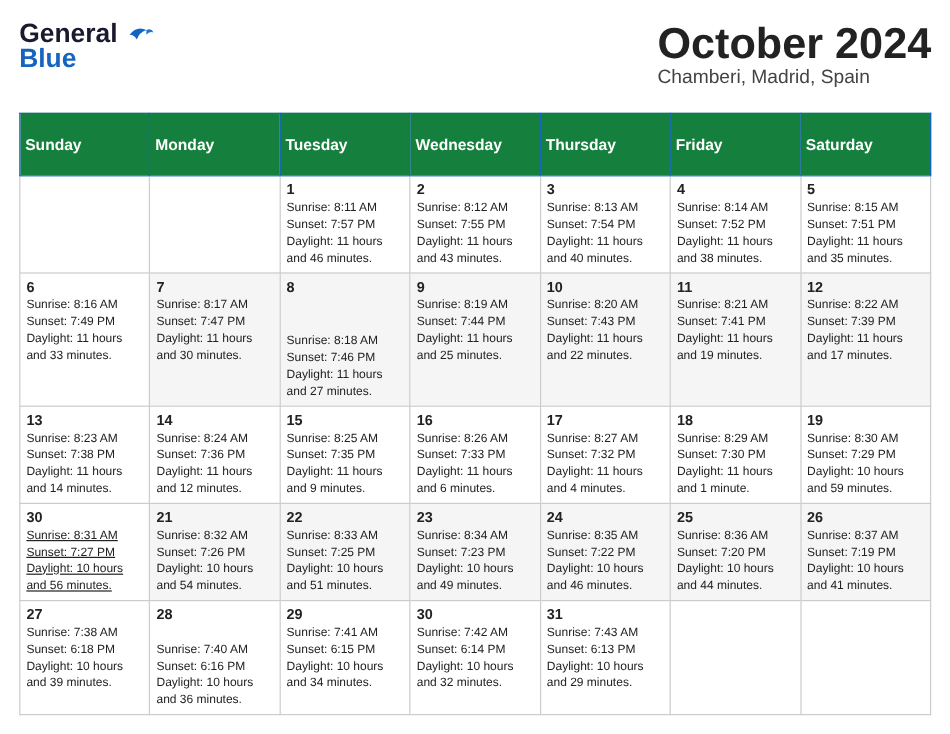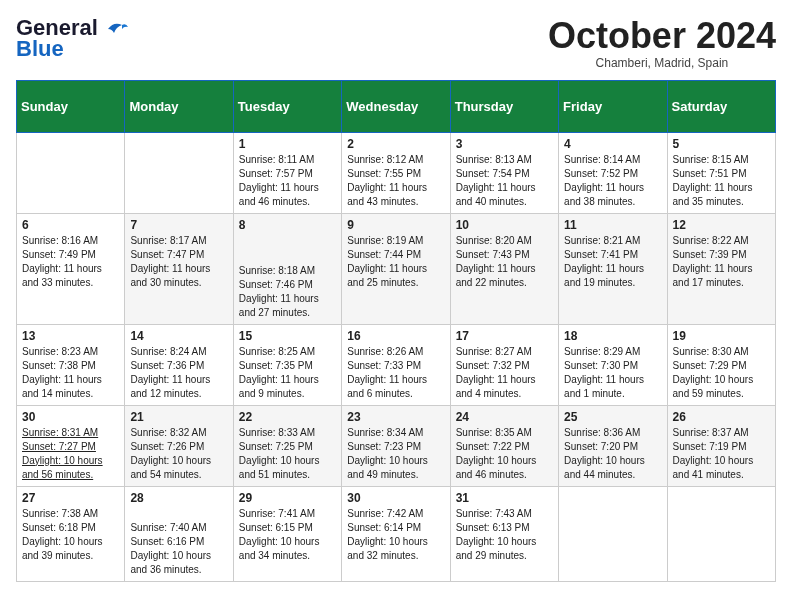--- a/index.html
+++ b/index.html
@@ -7,39 +7,39 @@
       font-family: Arial, sans-serif;
       background: #fff;
       width: 792px;
       min-height: 612px;
       padding: 16px;
     }
     .header-area {
       display: flex;
       justify-content: space-between;
       align-items: flex-start;
-      margin-bottom: 10px;
+      margin-bottom: 20px;
       gap: 28px;
     }
     .logo {
       display: flex;
       flex-direction: column;
       align-items: flex-start;
     }
     .title-area {
-      text-align: center;
+      text-align: left;
     }
     .month-title {
       font-size: 36px;
       font-weight: bold;
       color: #222;
       line-height: 1.1;
     }
     .location-title {
-      font-size: 12px;
+      font-size: 16px;
       color: #444;
     }
     .calendar {
       width: 100%;
       border-collapse: collapse;
       border: 1px solid #ccc;
     }
     .calendar th {
       background: #15803d;
       color: #fff;

